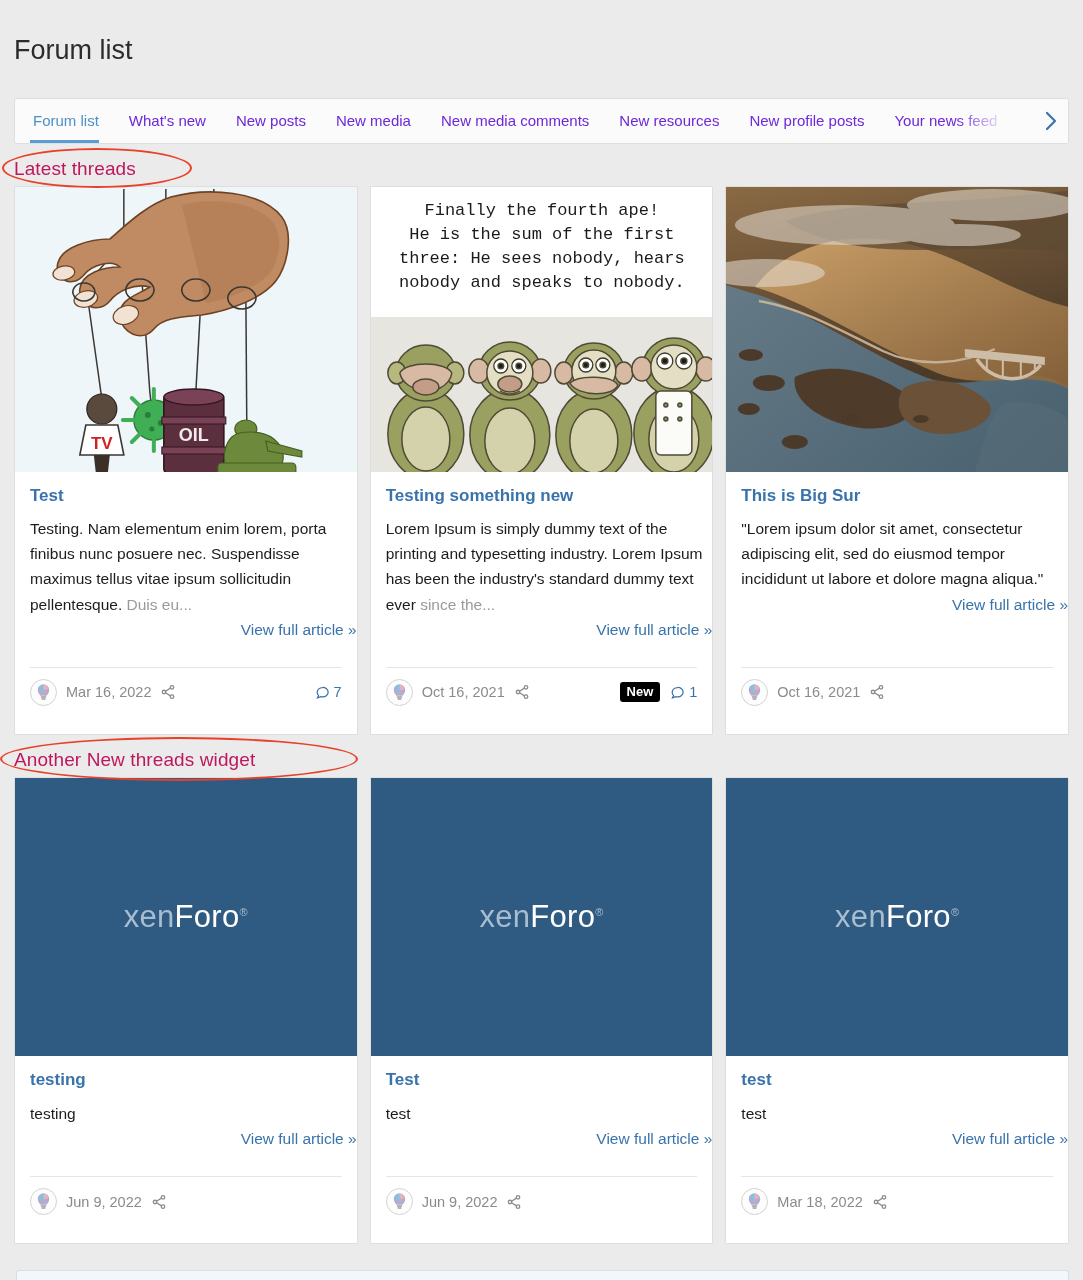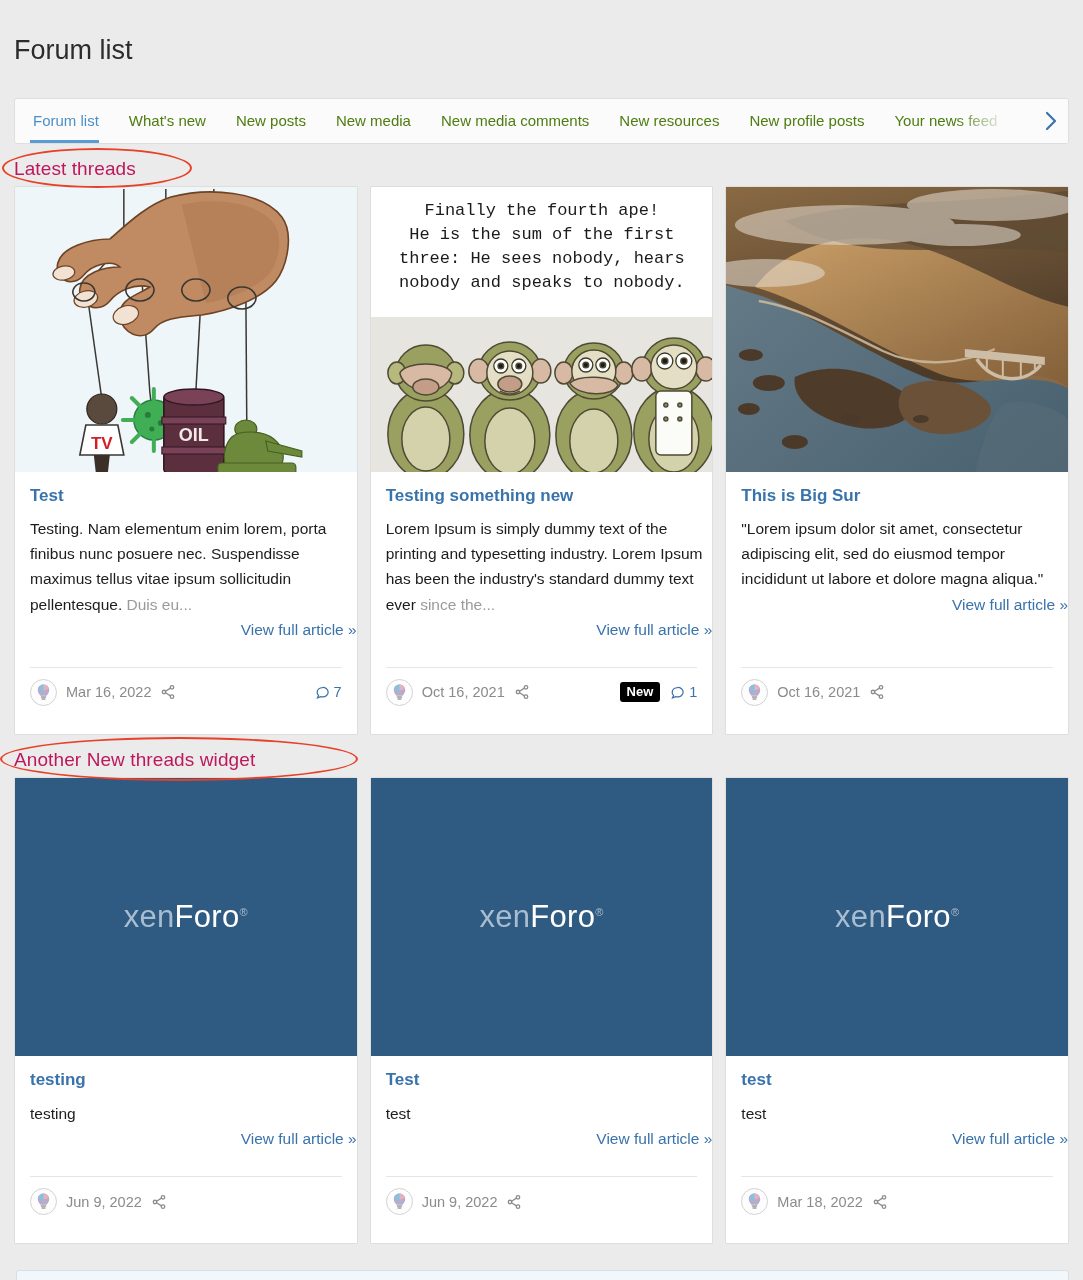--- a/index.html
+++ b/index.html
@@ -31,21 +31,21 @@
     display: flex;
     align-items: stretch;
     position: relative;
     overflow: hidden;
   }
   .tab {
     display: flex;
     align-items: center;
     padding: 0 15px;
     font-size: 15px;
-    color: #4d7c0f;
+    color: #6d28d9;
     white-space: nowrap;
     position: relative;
     cursor: pointer;
   }
   .tab:first-child { padding-left: 18px; }
   .tab.active { color: #4d90c8; }
   .tab.active::after {
     content: "";
     position: absolute;
     left: 15px; right: 15px; bottom: 0;

